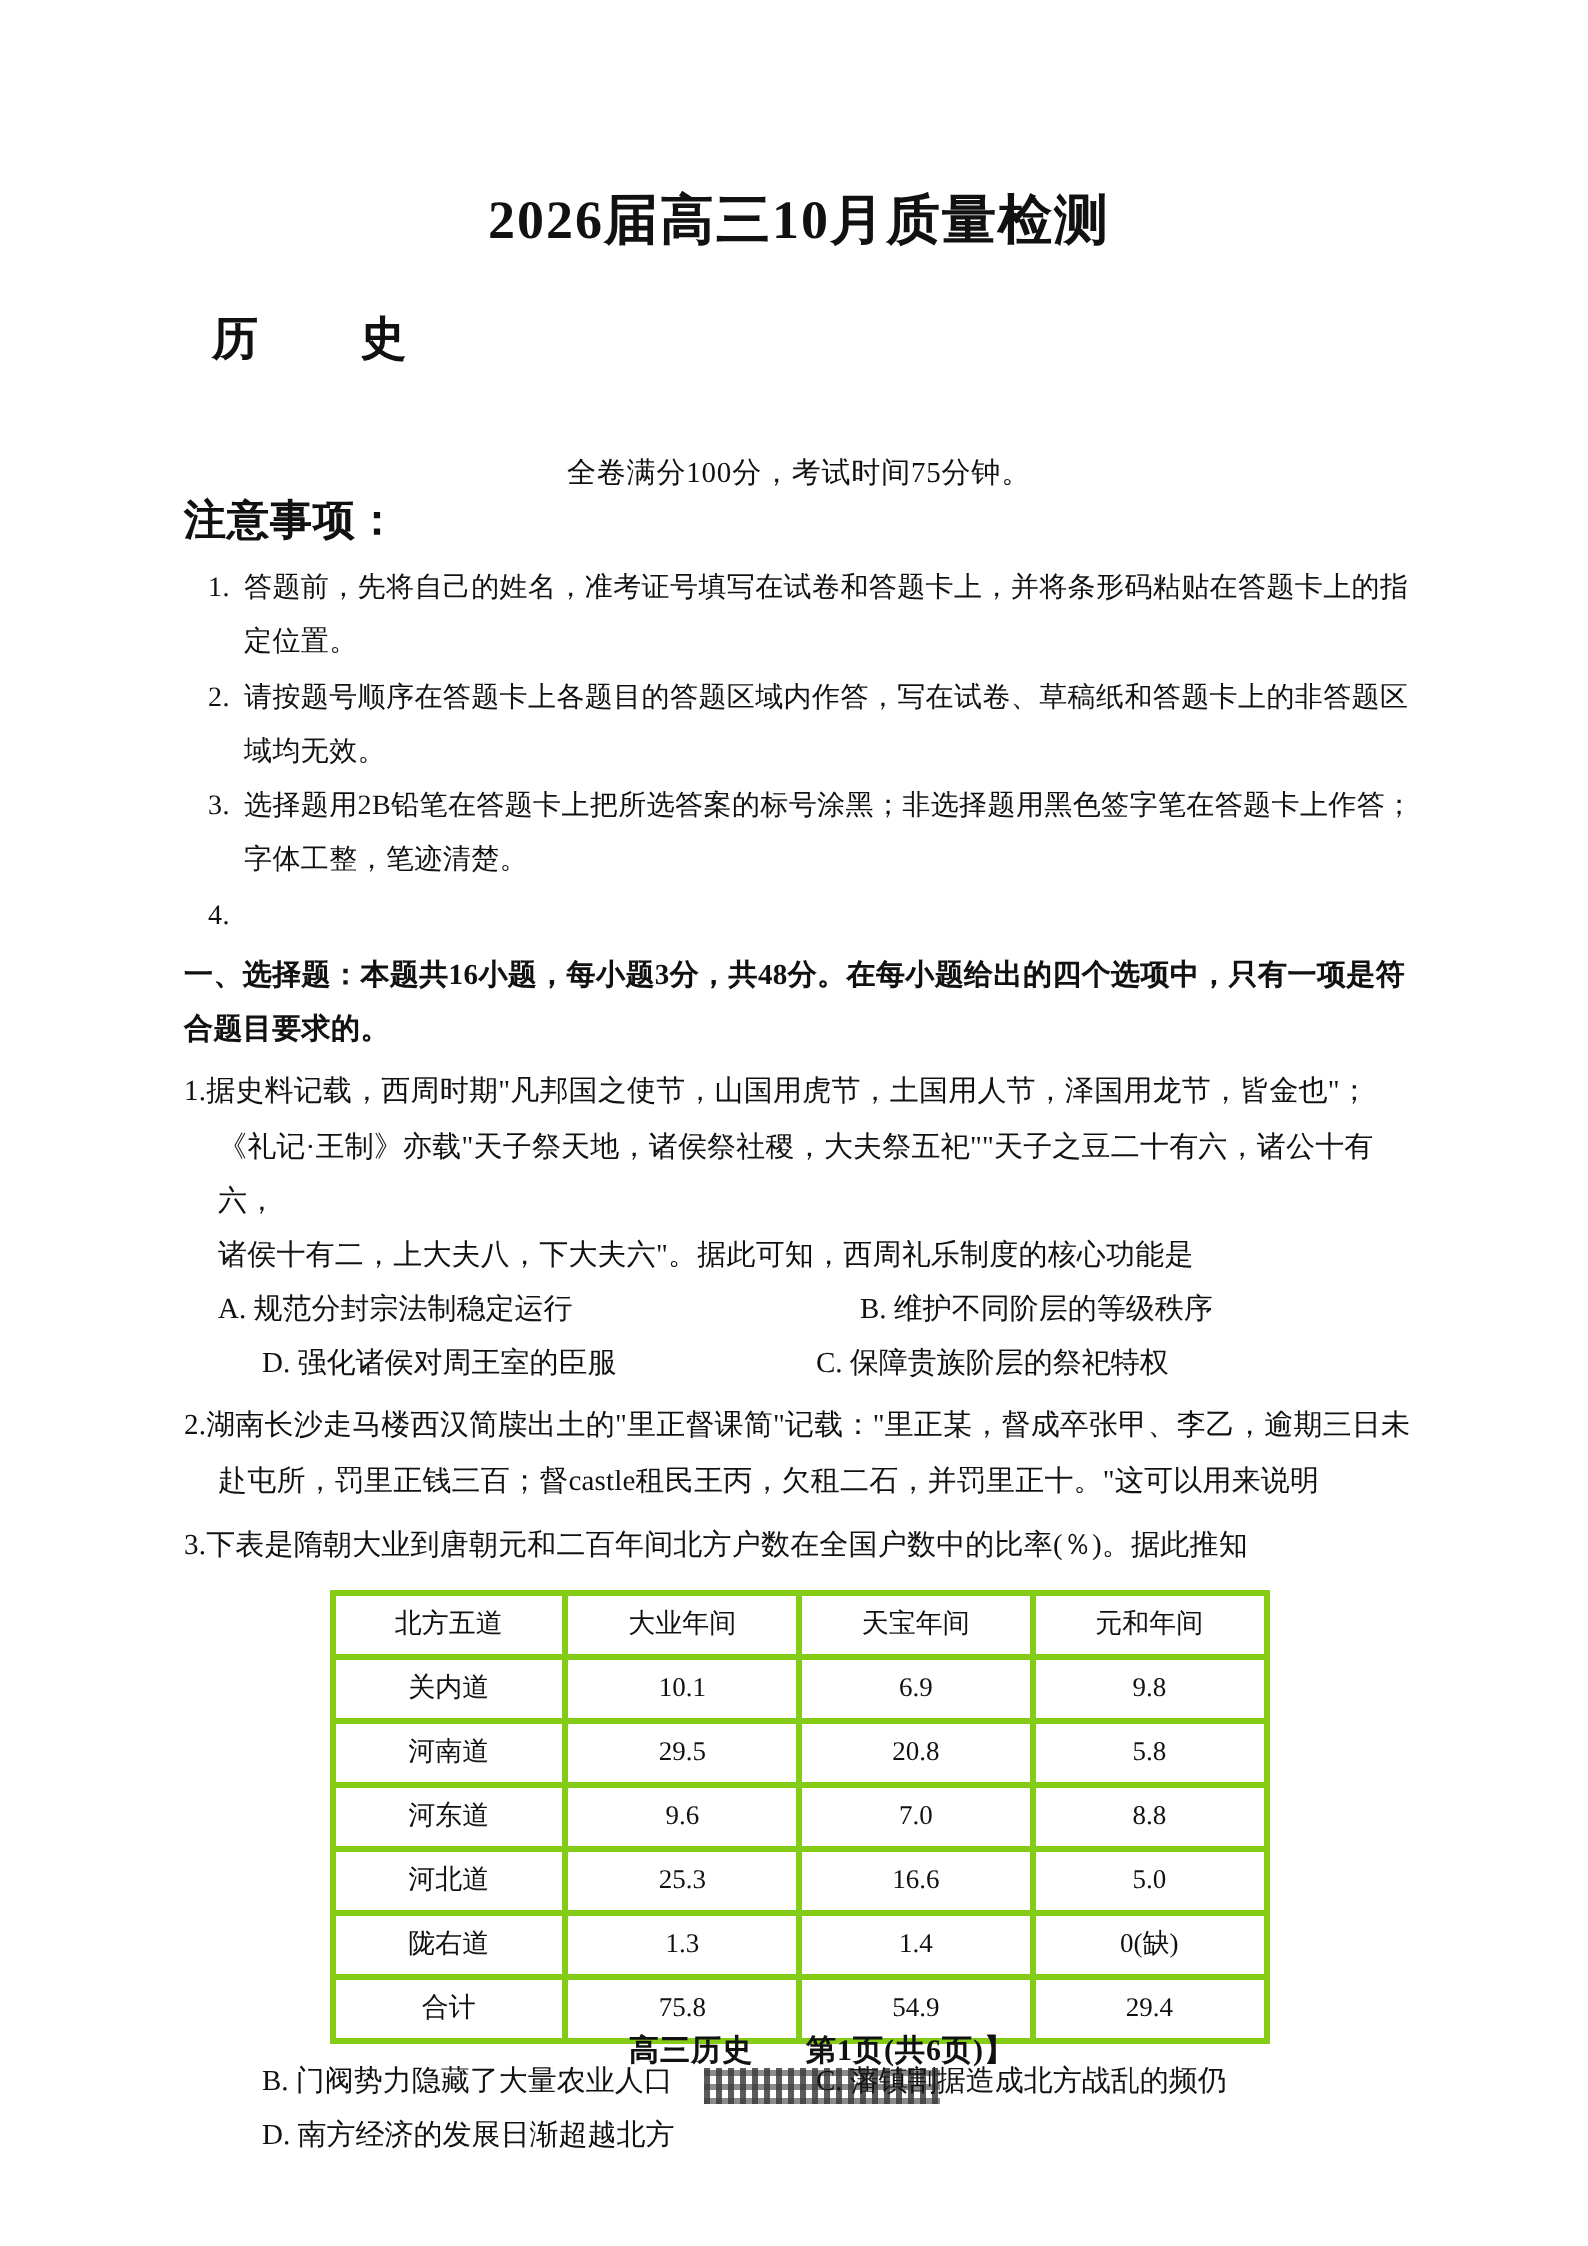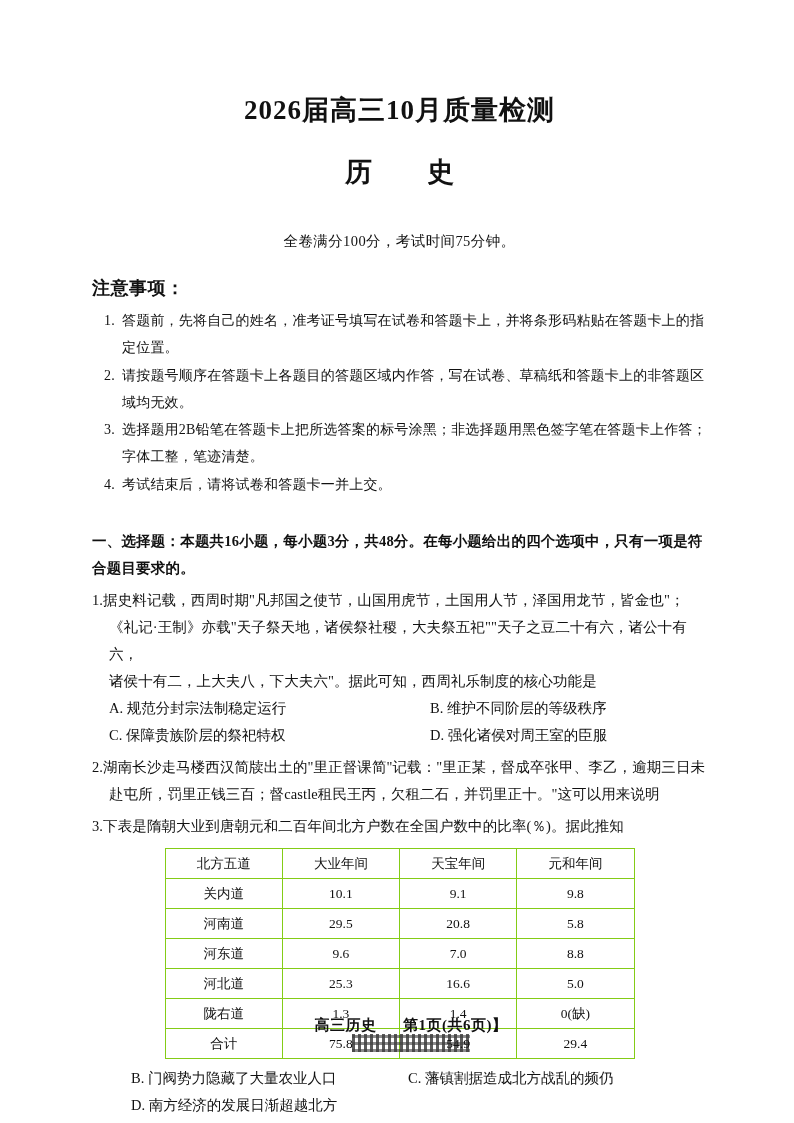--- a/index.html
+++ b/index.html
@@ -30,37 +30,35 @@
   }
   .title {
     text-align: center;
     font-size: 27px;
     font-weight: bold;
     letter-spacing: 1px;
     margin-top: 92px;
     font-family: "Liberation Serif", "DejaVu Serif", serif;
   }
   .subject {
-    text-align: center;
-    font-size: 27px;
+    font-size: 23px;
     font-weight: bold;
     letter-spacing: 14px;
     margin-top: 26px;
     padding-left: 14px;
   }
   .fullscore {
     text-align: center;
     font-size: 14.5px;
     margin-top: 42px;
     letter-spacing: 0.4px;
   }
   .notice-title {
-    font-size: 18px;
-    font-weight: bold;
-    margin-top: 25px;
+    font-size: 21px;
+    font-weight: bold;
     letter-spacing: 0.5px;
   }
   .notice-list {
     margin: 7px 0 0 0;
     padding: 0;
     list-style: none;
     font-size: 14px;
     line-height: 1.95;
   }
   .notice-list li {
@@ -103,21 +101,21 @@
     box-sizing: border-box;
   }
   .opts .opt.right { padding-left: 22px; }
   table.datatable {
     border-collapse: collapse;
     margin: 8px auto 0 auto;
     width: 470px;
     font-size: 13.5px;
   }
   table.datatable td, table.datatable th {
-    border: 1px solid #84cc16;
+    border: 3px solid #84cc16;
     text-align: center;
     padding: 5.5px 2px;
     font-weight: normal;
     font-family: "Liberation Serif", "DejaVu Serif", serif;
   }
   table.datatable th { font-weight: normal; }
   .footer {
     position: absolute;
     left: 14px;
     bottom: 86px;
@@ -167,38 +165,37 @@
       <li>
         <span class="num">2.</span>
         <span>请按题号顺序在答题卡上各题目的答题区域内作答，写在试卷、草稿纸和答题卡上的非答题区域均无效。</span>
       </li>
       <li>
         <span class="num">3.</span>
         <span>选择题用2B铅笔在答题卡上把所选答案的标号涂黑；非选择题用黑色签字笔在答题卡上作答；字体工整，笔迹清楚。</span>
       </li>
       <li>
         <span class="num">4.</span>
-        <span>考试结束后，请将试卷和答题卡一并上交。</span>
       </li>
     </ul>
 
     <div class="section-head">
       <b>一、选择题：</b><b>本题共16小题，每小题3分，共48分。在每小题给出的四个选项中，只有一项是符合题目要求的。</b>
     </div>
 
     <div class="q">
       <span class="body"><span>1.</span><span>据史料记载，西周时期"凡邦国之使节，山国用虎节，土国用人节，泽国用龙节，皆金也"；</span></span>
       <span class="line-indent">《礼记·王制》亦载"天子祭天地，诸侯祭社稷，大夫祭五祀""天子之豆二十有六，诸公十有六，</span>
       <span class="line-indent">诸侯十有二，上大夫八，下大夫六"。据此可知，西周礼乐制度的核心功能是</span>
     </div>
     <div class="opts">
       <div class="opt">A. 规范分封宗法制稳定运行</div>
       <div class="opt right">B. 维护不同阶层的等级秩序</div>
+      <div class="opt right">D. 强化诸侯对周王室的臣服</div>
       <div class="opt">C. 保障贵族阶层的祭祀特权</div>
-      <div class="opt right">D. 强化诸侯对周王室的臣服</div>
     </div>
 
     <div class="q">
       <span class="body"><span>2.</span><span>湖南长沙走马楼西汉简牍出土的"里正督课简"记载："里正某，督成卒张甲、李乙，逾期三日未</span></span>
       <span class="line-indent">赴屯所，罚里正钱三百；督castle租民王丙，欠租二石，并罚里正十。"这可以用来说明</span>
     </div>
 
     <div class="q">
       <span class="body"><span>3.</span><span>下表是隋朝大业到唐朝元和二百年间北方户数在全国户数中的比率(％)。据此推知</span></span>
     </div>
@@ -209,21 +206,21 @@
           <th>北方五道</th>
           <th>大业年间</th>
           <th>天宝年间</th>
           <th>元和年间</th>
         </tr>
       </thead>
       <tbody>
         <tr>
           <td>关内道</td>
           <td>10.1</td>
-          <td>9.1</td>
+          <td>6.9</td>
           <td>9.8</td>
         </tr>
         <tr>
           <td>河南道</td>
           <td>29.5</td>
           <td>20.8</td>
           <td>5.8</td>
         </tr>
         <tr>
           <td>河东道</td>

